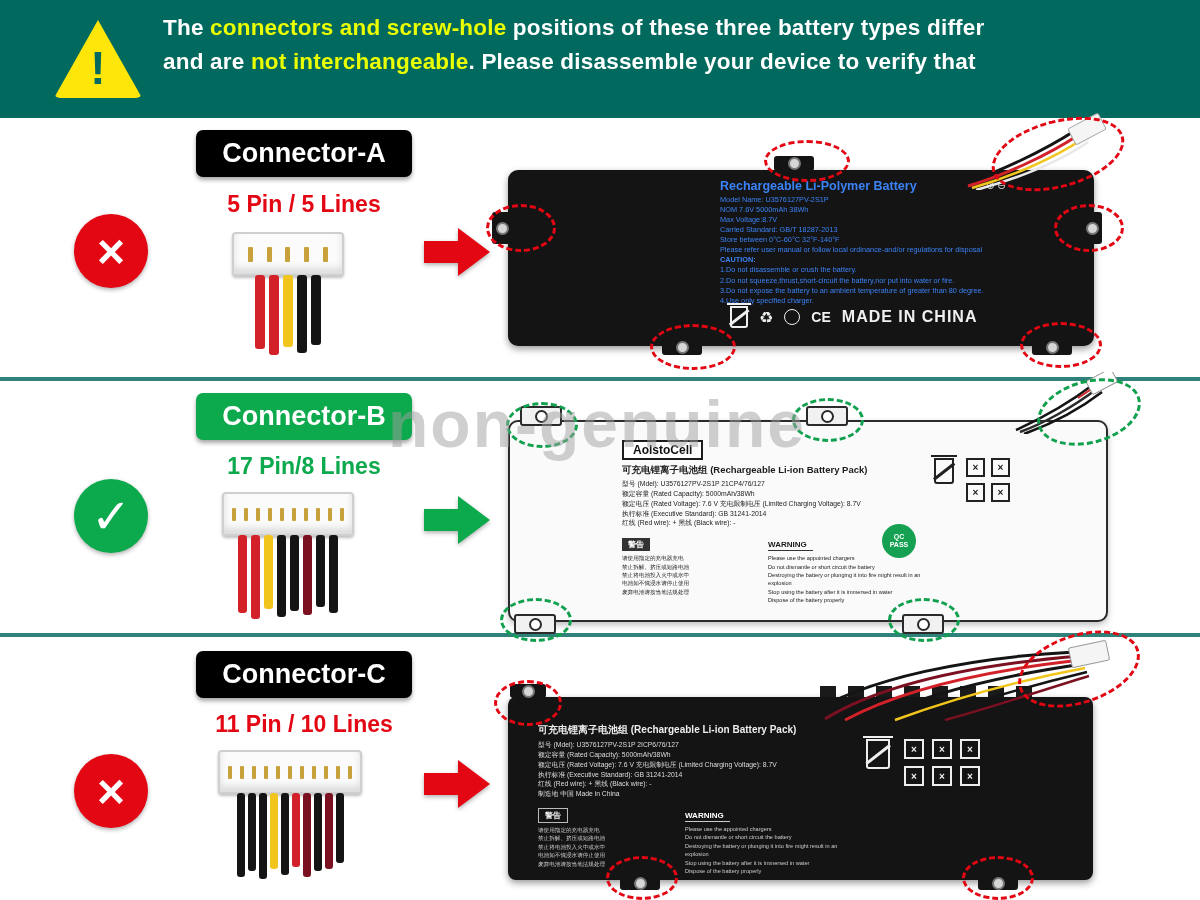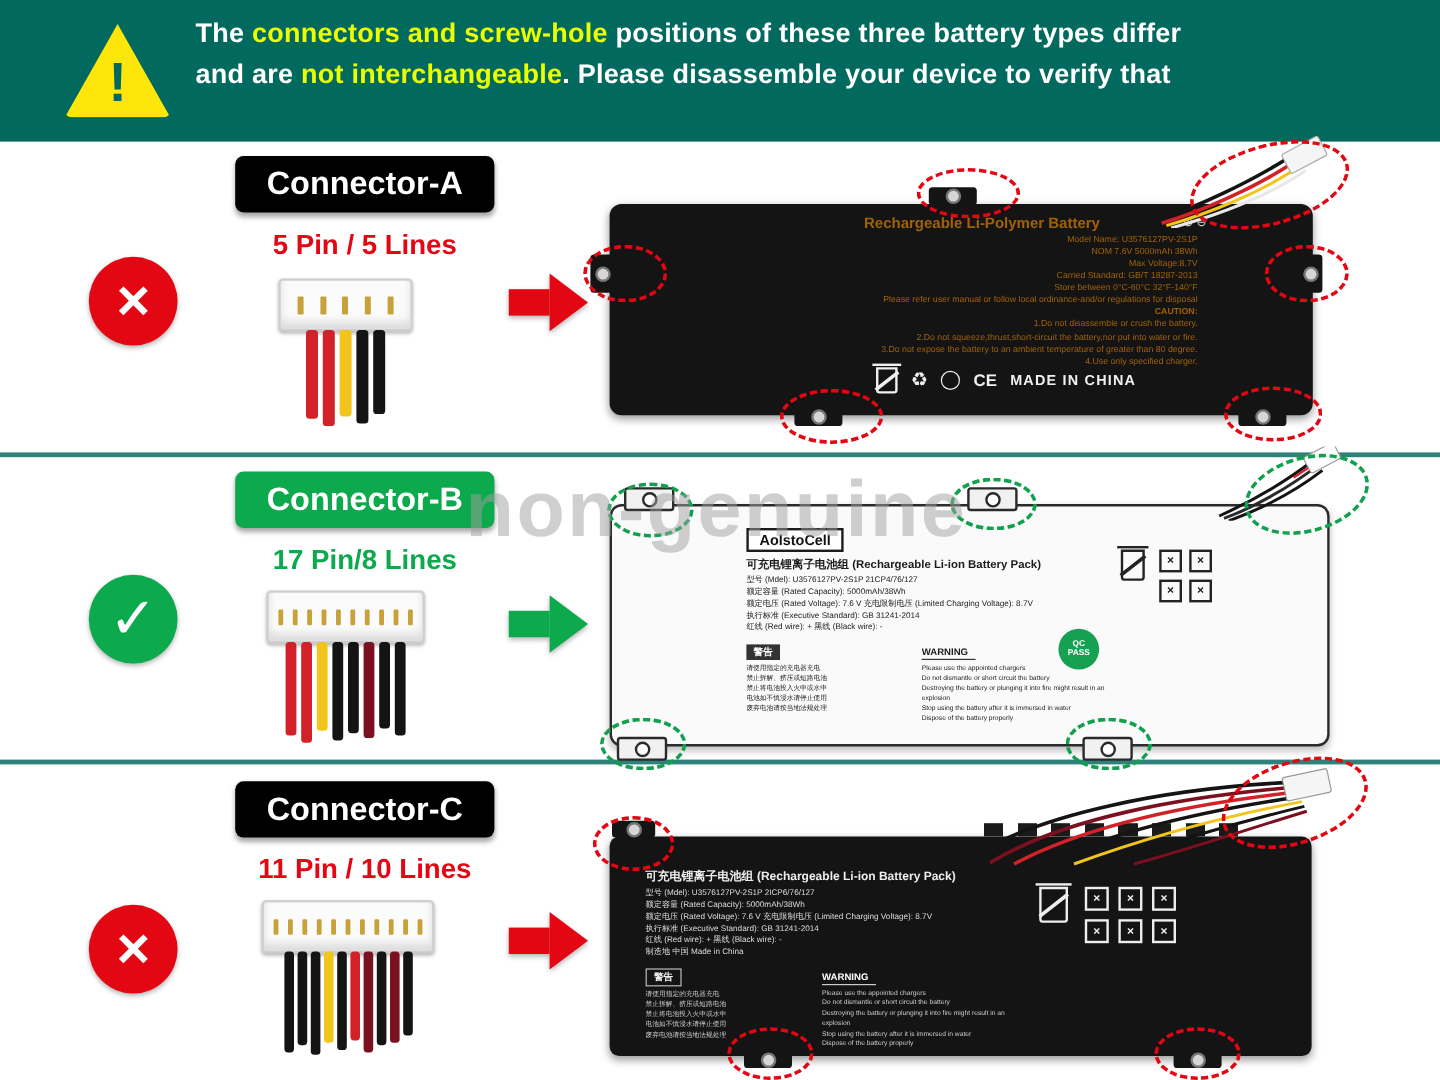--- a/index.html
+++ b/index.html
@@ -60,23 +60,23 @@
 
   .ear{position:absolute;background:#141414;border-radius:3px;display:flex;align-items:center;justify-content:center;}
   .ear .hole{width:9px;height:9px;border-radius:50%;background:#d6d6d6;border:2px solid #777;}
   .ear.light{background:#f1f1f1;border:2px solid #2b2b2b;}
   .ear.light .hole{background:#fff;border-color:#2b2b2b;}
 
   .ellipse{position:absolute;border:3px dashed #e30613;border-radius:50%;z-index:30;}
   .ellipse.green{border-color:#11a04e;}
 
   
-  .bat-label-a{position:absolute;color:#a16207;}
+  .bat-label-a{position:absolute;color:#3b82f6;}
   .bat-title-a{font-size:12.5px;font-weight:bold;margin-bottom:2px;}
-  .bat-line{font-size:7.3px;line-height:1.38;text-align:right;}
+  .bat-line{font-size:7.3px;line-height:1.38;}
 
   
   .brand-box{display:inline-block;border:2px solid #1c1c1c;padding:1px 9px;font-size:12px;font-weight:bold;
              color:#111;background:#fff;}
   .bat-title-bc{font-weight:bold;}
   .spec-line{line-height:1.45;}
   .warn-wrap{display:flex;gap:12px;margin-top:5px;}
   .warn-head{font-size:8px;font-weight:bold;display:inline-block;padding:1px 6px;margin-bottom:3px;}
   .warn-item{font-size:5.6px;line-height:1.5;}
 
@@ -161,21 +161,21 @@
       <div class="bat-line">2.Do not squeeze,thrust,short-circuit the battery,nor put into water or fire.</div>
       <div class="bat-line">3.Do not expose the battery to an ambient temperature of greater than 80 degree.</div>
       <div class="bat-line">4.Use only specified charger.</div>
     </div>
     <div class="abs" style="left:478px;top:10px;color:#ddd;font-size:10px">⊕ ⊖</div>
     <div class="abs" style="left:222px;top:136px;display:flex;gap:11px;align-items:center;color:#f0f0f0">
       <span class="trash" style="width:14px;height:18px"></span>
       <span style="font-size:16px">♻</span>
       <span style="width:14px;height:14px;border:1.5px solid #f0f0f0;border-radius:50%;display:inline-block"></span>
       <span style="font-size:14px;font-weight:bold">CE</span>
-      <span class="made-in" style="font-size:12px">MADE IN CHINA</span>
+      <span class="made-in" style="font-size:16px">MADE IN CHINA</span>
     </div>
   </div>
 
   <div class="ear" style="left:492px;top:212px;width:20px;height:32px">
       <div class="hole"></div>
     </div>
   <div class="ear" style="left:1082px;top:212px;width:20px;height:32px">
       <div class="hole"></div>
     </div>
   <div class="ear" style="left:774px;top:156px;width:40px;height:15px">

